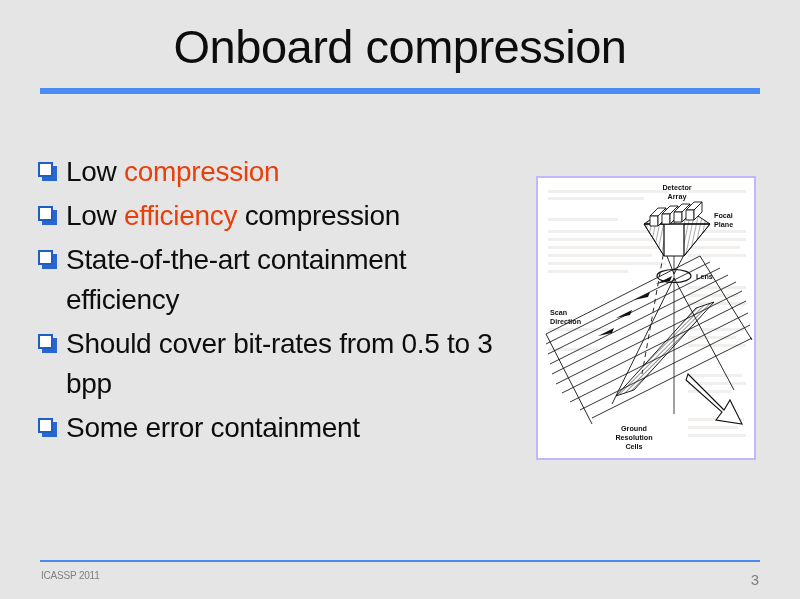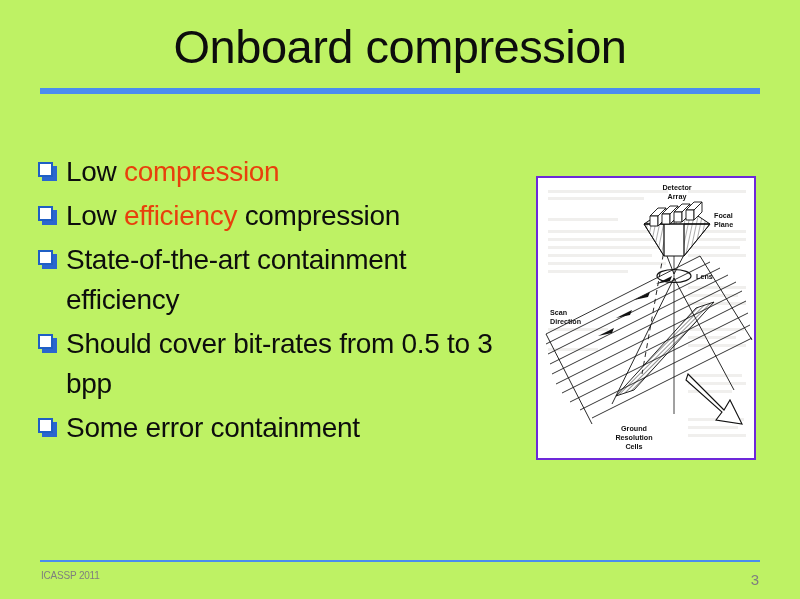--- a/index.html
+++ b/index.html
@@ -9,21 +9,21 @@
     background: #ffffff;
   }
   body {
     font-family: "Liberation Sans", sans-serif;
   }
 
   #slide {
     position: relative;
     width: 800px;
     height: 599px;
-    background: #bef264;
+    background: #e5e5e5;
     overflow: hidden;
   }
 
   
   #slide-title {
     position: absolute;
     left: 40px;
     top: 18px;
     width: 720px;
     text-align: center;
@@ -102,21 +102,21 @@
     color: #e8400c;
   }
 
   
   #figure-frame {
     position: absolute;
     left: 536px;
     top: 176px;
     width: 220px;
     height: 284px;
-    border: 2px solid #6d28d9;
+    border: 2px solid #c4b5fd;
     background: #ffffff;
     box-sizing: border-box;
     overflow: hidden;
   }
   #figure-svg {
     display: block;
     width: 100%;
     height: 100%;
   }
 

